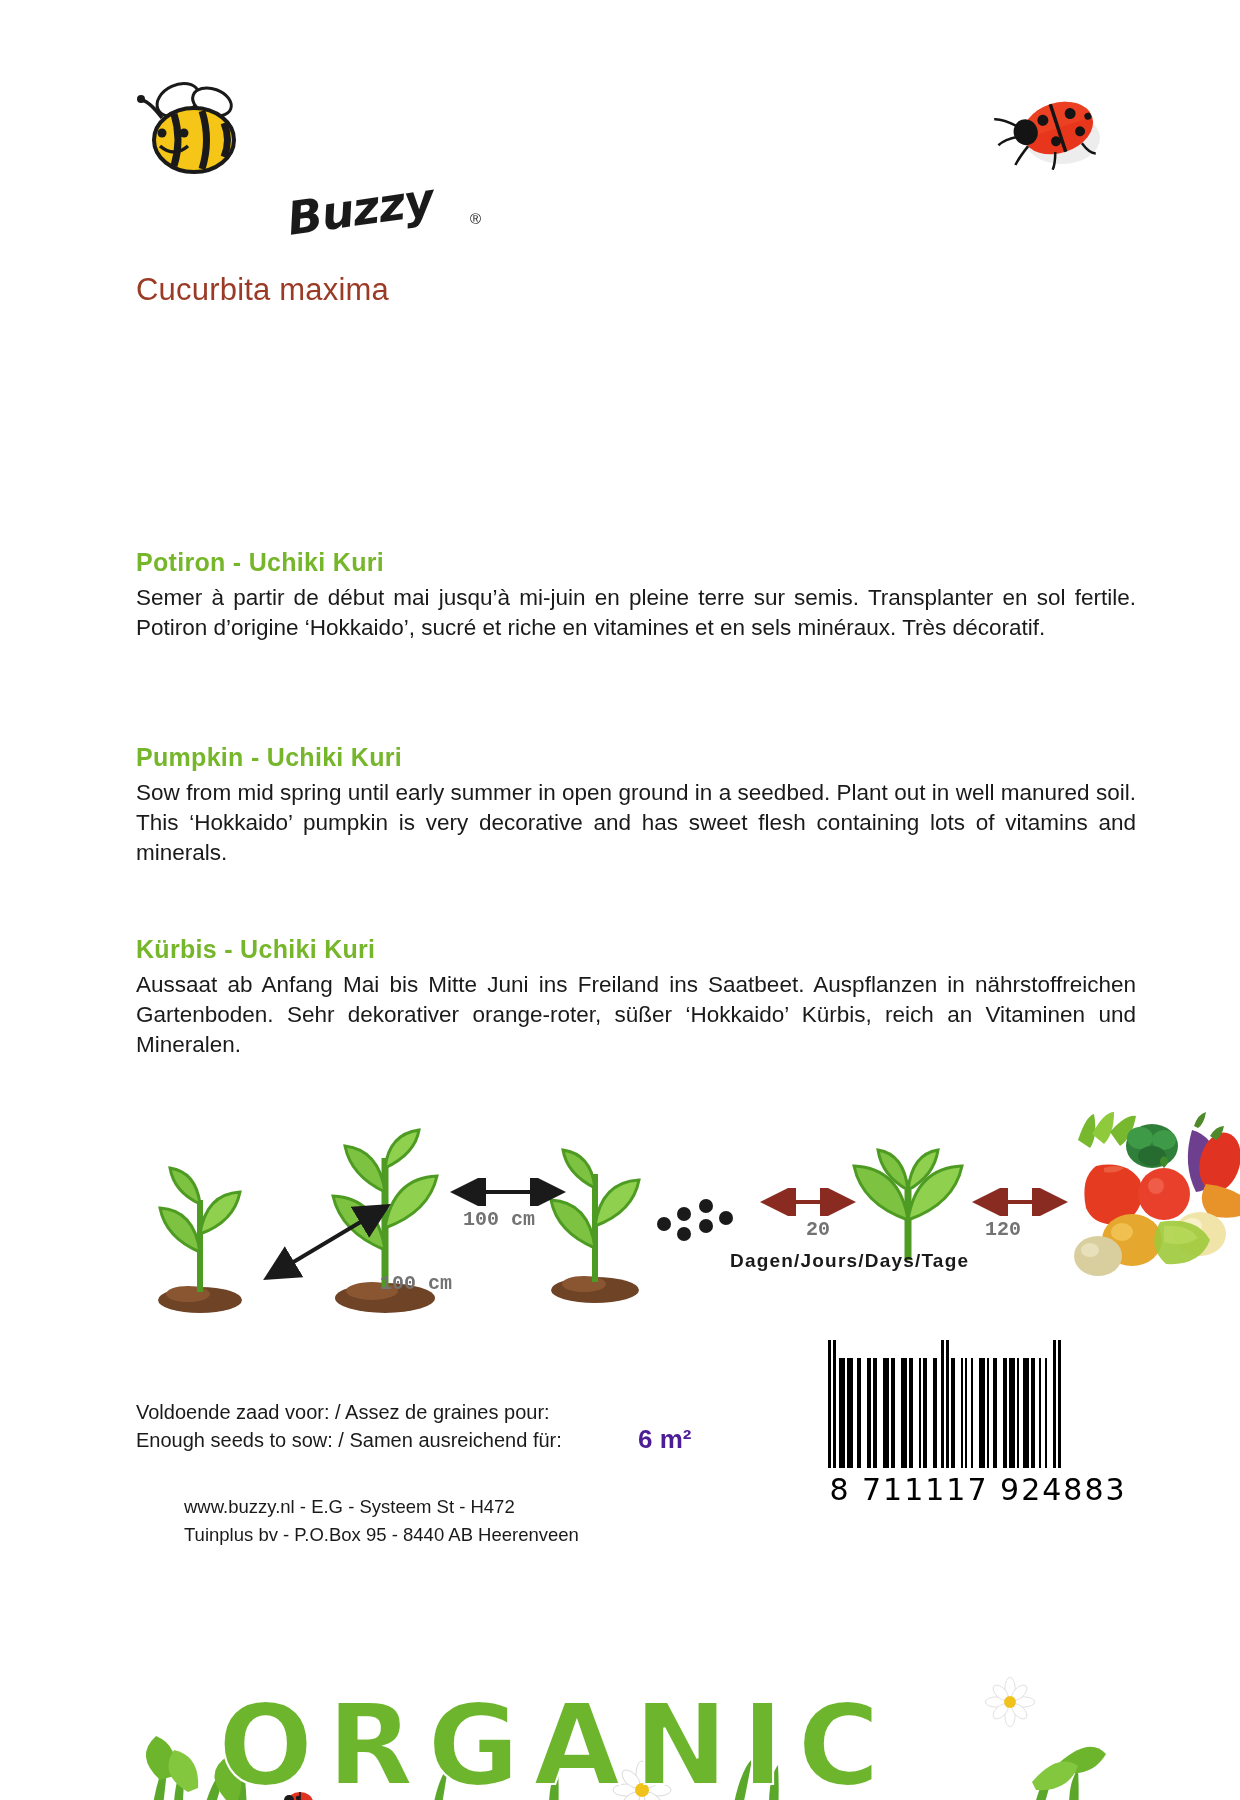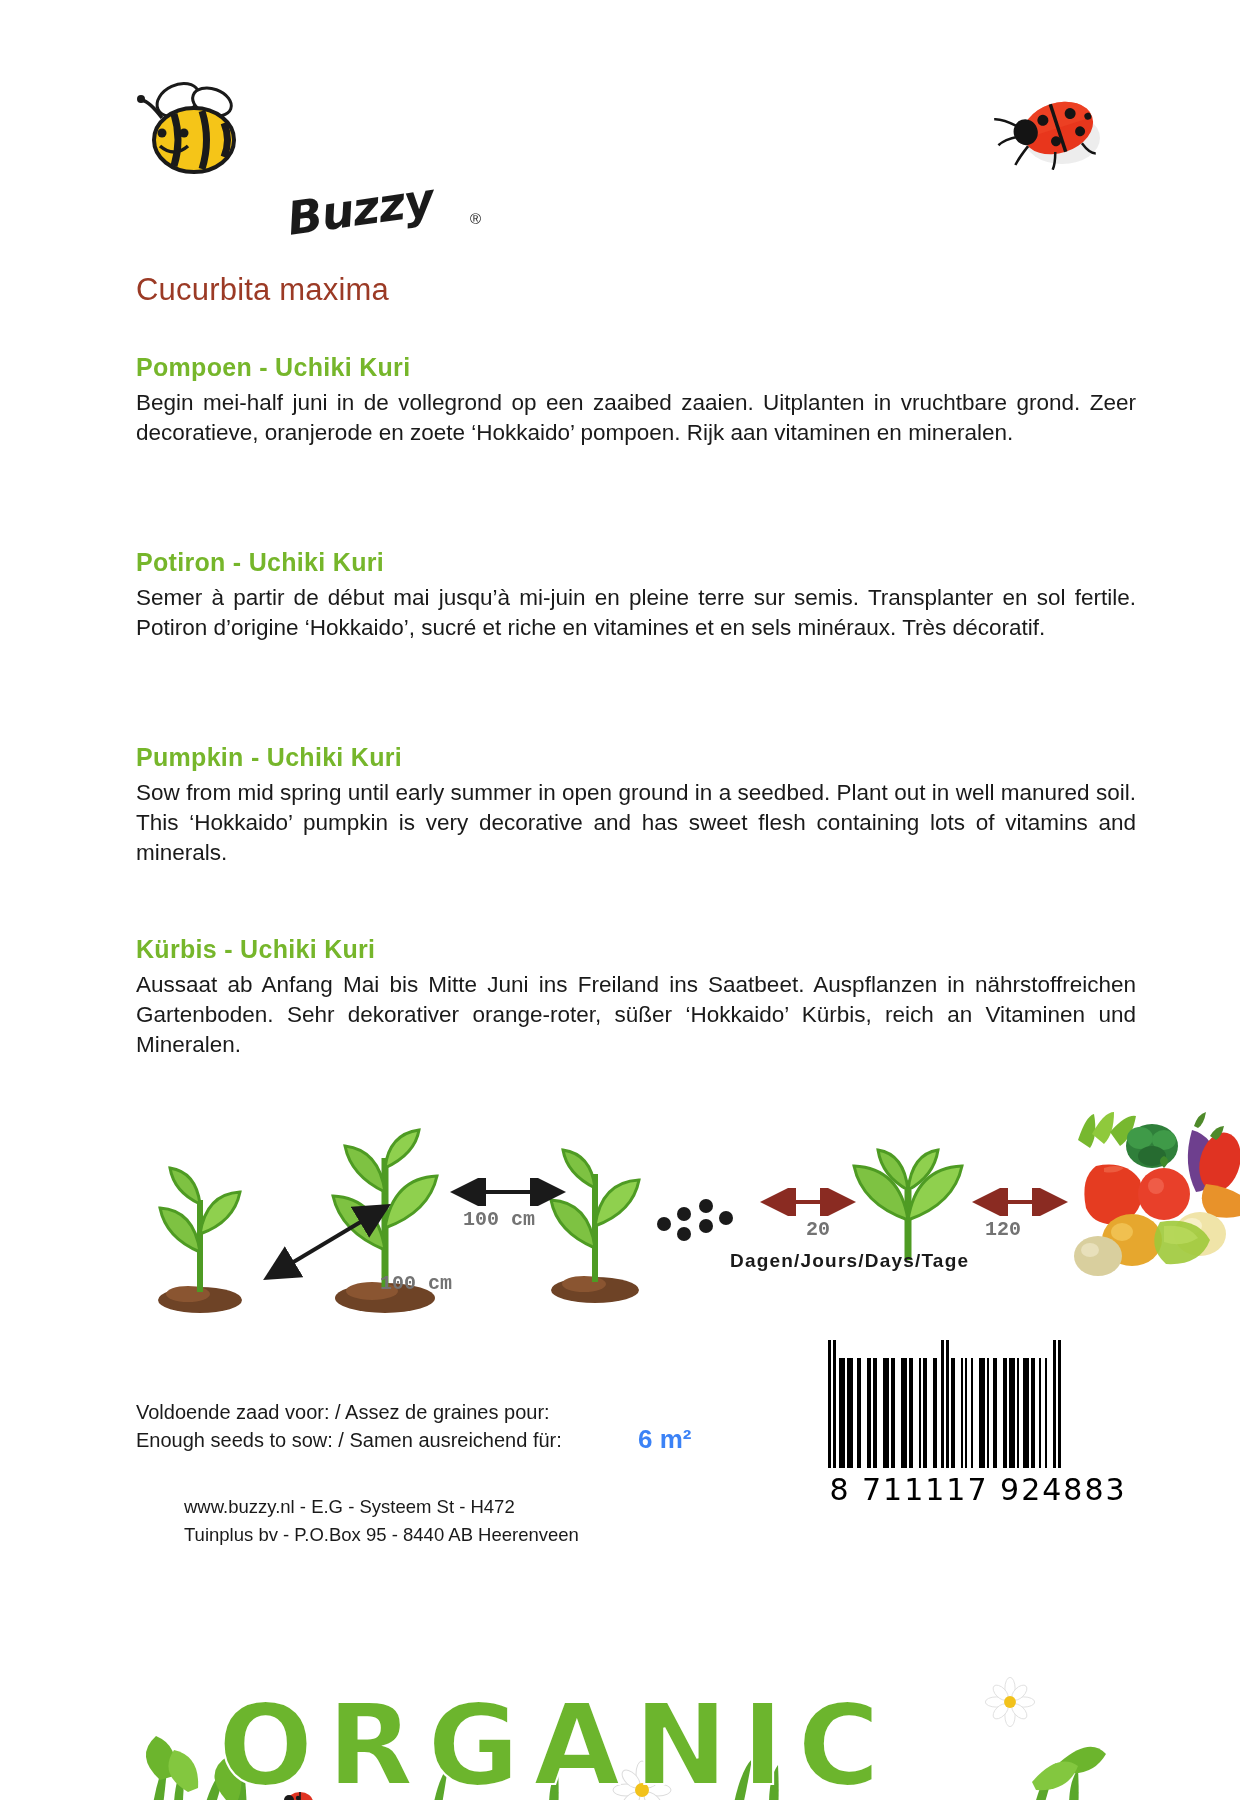--- a/index.html
+++ b/index.html
@@ -131,21 +131,21 @@
     font-size: 20px;
     color: #1a1a1a;
     line-height: 1.42;
   }
   .seed-area {
     position: absolute;
     left: 638px;
     top: 1424px;
     font-size: 26px;
     font-weight: bold;
-    color: #3b82f6;
+    color: #4c1d95;
   }
   .addr {
     position: absolute;
     left: 136px;
     top: 1493px;
     font-size: 18.5px;
     color: #1a1a1a;
     line-height: 1.5;
     margin-left: 48px;
   }
@@ -240,24 +240,20 @@
       <path d="M30 34 q-12 -12 -20 -14" stroke="#141414" stroke-width="2.5" fill="none"></path>
       <path d="M28 44 q-14 -2 -22 2" stroke="#141414" stroke-width="2.5" fill="none"></path>
       <path d="M34 56 q-12 8 -18 14" stroke="#141414" stroke-width="2.5" fill="none"></path>
       <path d="M58 70 q-4 12 -8 16" stroke="#141414" stroke-width="2.5" fill="none"></path>
       <path d="M86 70 q4 12 10 14" stroke="#141414" stroke-width="2.5" fill="none"></path>
     </g>
   </svg>
 
   <div class="latin-name">Cucurbita maxima</div>
 
-  <div class="lang-block" id="block-nl">
-    <div class="lang-title">Pompoen - Uchiki Kuri</div>
-    <p class="lang-body">Begin mei-half juni in de vollegrond op een zaaibed zaaien. Uitplanten in vruchtbare grond. Zeer decoratieve, oranjerode en zoete ‘Hokkaido’ pompoen. Rijk aan vitaminen en mineralen.</p>
-  </div>
 
   <div class="lang-block" id="block-fr">
     <div class="lang-title">Potiron - Uchiki Kuri</div>
     <p class="lang-body">Semer à partir de début mai jusqu’à mi-juin en pleine terre sur semis. Transplanter en sol fertile. Potiron d’origine ‘Hokkaido’, sucré et riche en vitamines et en sels minéraux. Très décoratif.</p>
   </div>
 
   <div class="lang-block" id="block-en">
     <div class="lang-title">Pumpkin - Uchiki Kuri</div>
     <p class="lang-body">Sow from mid spring until early summer in open ground in a seedbed. Plant out in well manured soil. This ‘Hokkaido’ pumpkin is very decorative and has sweet flesh containing lots of vitamins and minerals.</p>
   </div>

